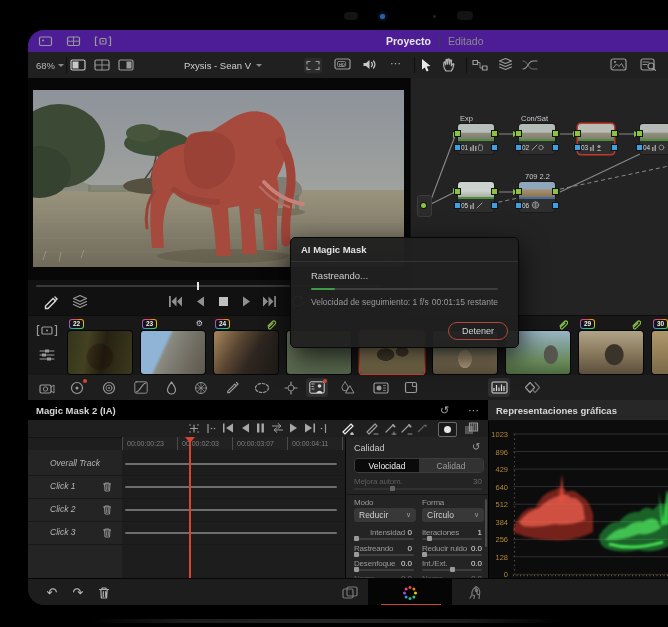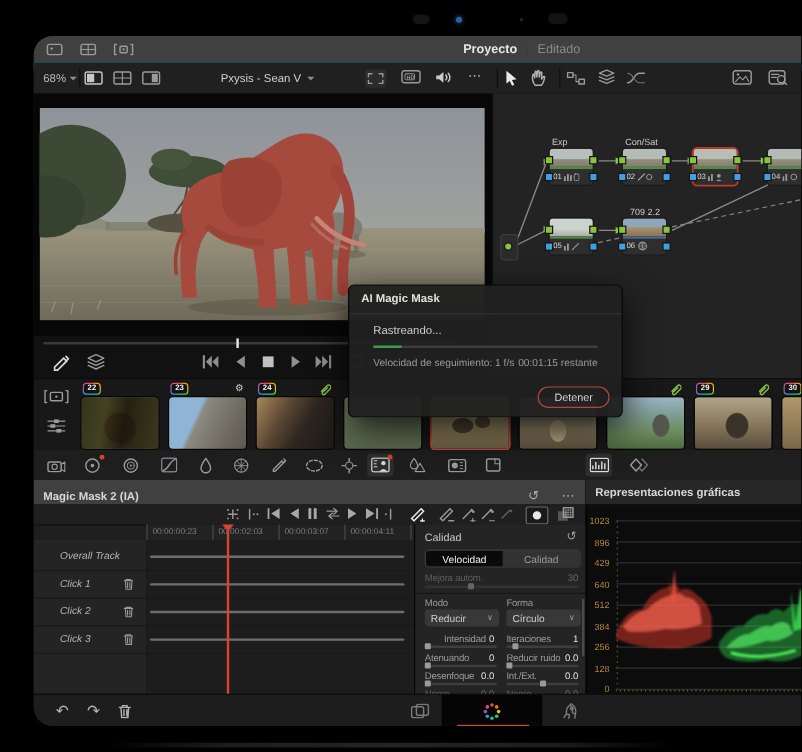--- a/index.html
+++ b/index.html
@@ -6,21 +6,21 @@
   #screen{position:relative;width:668px;height:627px;background:#000;overflow:hidden;
     font-family:"Liberation Sans",sans-serif;color:#ccc;-webkit-font-smoothing:antialiased;}
   .abs{position:absolute;}
   #app{position:absolute;left:28px;top:30px;width:640px;height:575px;background:#181818;
     border-radius:16px 0 0 16px;overflow:hidden;}
   .row{display:flex;align-items:center;}
   .ic svg{display:block;}
   .sg{stroke:#9a9a9a;fill:none;stroke-width:1.2;stroke-linecap:round;stroke-linejoin:round;}
   .fg{fill:#9a9a9a;}
   
-  #titlebar{left:0;top:0;width:640px;height:22px;background:#404040;border-bottom:7px solid #0ea5e9;}
+  #titlebar{left:0;top:0;width:640px;height:22px;background:#4c1d95;border-bottom:7px solid #0ea5e9;}
   .tab-proj{font-size:10.5px;color:#e6e6e6;font-weight:bold;}
   .tab-edit{font-size:10.5px;color:#8a8a8a;}
   .tabsep{width:1px;height:11px;background:#3c3c3c;margin:0 8px;}
   
   #toolbar{left:0;top:22px;width:640px;height:26px;background:#202020;border-bottom:1px solid #0b0b0b;}
   .vsep{position:absolute;top:5px;width:1px;height:16px;background:#101010;}
   .tbtxt{font-size:9.5px;color:#b8b8b8;}
   .caret{width:0;height:0;border-left:3px solid transparent;border-right:3px solid transparent;border-top:3.5px solid #8a8a8a;}
   
   #viewer{left:0;top:48px;width:382px;height:202px;background:#070707;}
@@ -54,21 +54,21 @@
   .t7{background:radial-gradient(ellipse 12px 16px at 70% 55%,#55564e 55%,transparent 62%),linear-gradient(180deg,#9ab4c4,#7a9a8a 40%,#6a8a5a 70%,#4e6a42);}
   .t8{background:radial-gradient(ellipse 16px 18px at 55% 55%,#3a332a 55%,transparent 62%),linear-gradient(180deg,#b0a488,#8a7a5e 50%,#5a4f3e);}
   .t9{background:linear-gradient(180deg,#b0986a,#7a6848);}
   
   #palette{left:0;top:345px;width:640px;height:25px;background:#1e1e1e;border-bottom:1px solid #0a0a0a;}
   .pal{position:absolute;top:3px;width:22px;height:19px;display:flex;align-items:center;justify-content:center;}
   .pal.active{background:#2e2e2e;border-radius:3px;}
   .reddot{position:absolute;top:1px;right:1px;width:4px;height:4px;border-radius:50%;background:#d6452f;}
   
   #mmask{left:0;top:370px;width:460px;height:178px;background:#1e1e1e;}
-  #mmheader{left:0;top:370px;width:460px;height:20px;background:#404040;border-bottom:1px solid #0e0e0e;align-items:flex-end;}
+  #mmheader{left:0;top:370px;width:460px;height:20px;background:#000000;border-bottom:1px solid #0e0e0e;}
   #mmtools{left:0;top:390px;width:460px;height:17px;background:#1f1f1f;border-bottom:1px solid #121212;}
   .mmtitle{font-size:9.5px;color:#d8d8d8;font-weight:bold;}
   #ruler{left:94px;top:407px;width:366px;height:13px;background:#222;border-bottom:1px solid #141414;}
   .rcell{position:absolute;top:0;height:13px;border-left:1px solid #4a4a4a;padding-left:4px;font-size:7px;color:#7f7f7f;line-height:13px;white-space:nowrap;}
   .trow{position:absolute;left:0;width:460px;height:23px;border-bottom:1px solid #191919;font-style:italic;}
   .tlabel{position:absolute;left:22px;top:6px;font-size:8.5px;color:#b5b5b5;}
   .tline{position:absolute;left:97px;top:11px;width:212px;height:2px;background:#6e6e6e;border-radius:1px;}
   #labelcol{left:0;top:420px;width:94px;height:128px;background:#242424;border-right:1px solid #0d0d0d;}
   
   #quality{left:317px;top:407px;width:143px;height:141px;background:#242424;border-left:1px solid #050505;}
@@ -815,21 +815,21 @@
       <span class="abs qval" style="left:52px;top:91px;width:14px;text-align:right;">0</span>
       <div class="slider" style="left:8px;top:101px;width:60px;">
           <span class="shandle" style="left:0px;"></span>
         </div>
       <span class="abs qlbl" style="left:76px;top:91px;">Iteraciones</span>
       <span class="abs qval" style="left:122px;top:91px;width:14px;text-align:right;">1</span>
       <div class="slider" style="left:76px;top:101px;width:60px;">
           <span class="shandle" style="left:5px;"></span>
         </div>
 
-      <span class="abs qlbl" style="left:8px;top:107px;">Atenuando</span>
+      <span class="abs qlbl" style="left:8px;top:107px;">Rastreando</span>
       <span class="abs qval" style="left:52px;top:107px;width:14px;text-align:right;">0</span>
       <div class="slider" style="left:8px;top:117px;width:60px;">
           <span class="shandle" style="left:0px;"></span>
         </div>
       <span class="abs qlbl" style="left:76px;top:107px;">Reducir ruido</span>
       <span class="abs qval" style="left:118px;top:107px;width:18px;text-align:right;">0.0</span>
       <div class="slider" style="left:76px;top:117px;width:60px;">
           <span class="shandle" style="left:0px;"></span>
         </div>
 

